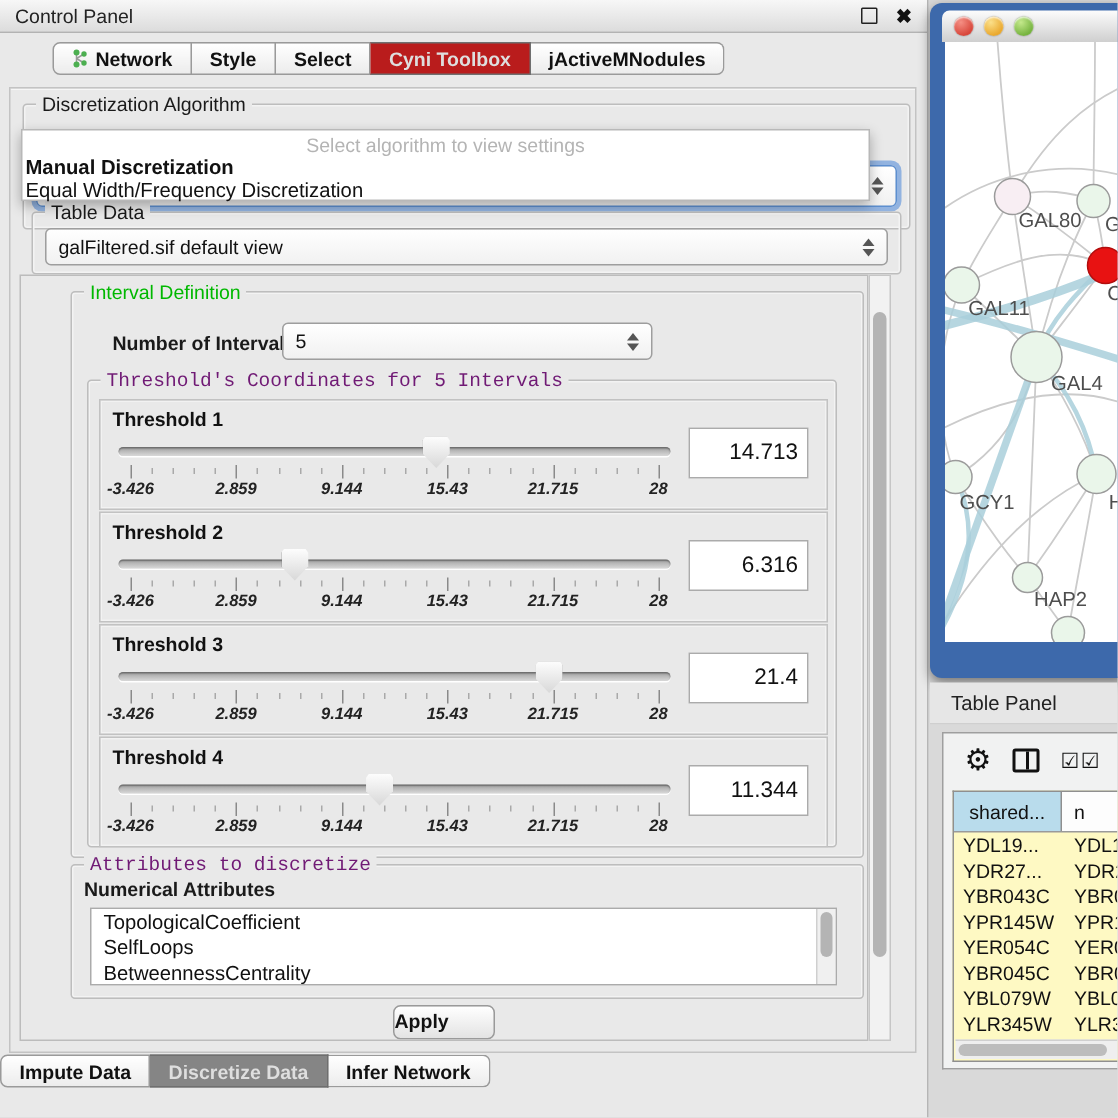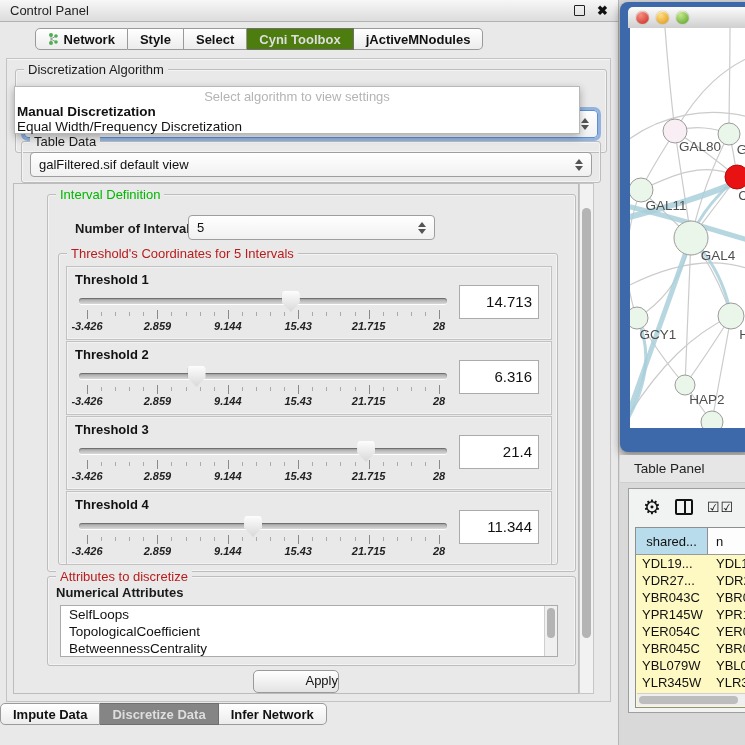--- a/index.html
+++ b/index.html
@@ -14,32 +14,32 @@
   .titlebar .spacer{flex:1;}
   .float-icon{width:9px;height:9px;border:1.5px solid #222;border-radius:1px;margin-right:12px;}
   .close-icon{font-size:13px;font-weight:bold;color:#111;line-height:1;}
 
   .tabbar{position:absolute;left:0;top:28px;width:618px;height:26px;display:flex;justify-content:center;}
   .tabbar-inner{display:flex;transform:translateX(-50px);}
   .tab{background:linear-gradient(#ffffff,#ececec);border:1px solid #9a9a9a;border-left:none;
     padding:2px 12px;display:flex;align-items:center;gap:5px;font-weight:bold;font-size:13px;color:#111;height:22px;box-sizing:border-box;}
   .tab:first-child{border-left:1px solid #9a9a9a;border-radius:5px 0 0 5px;}
   .tab:last-child{border-radius:0 5px 5px 0;}
-  .tab.selected{background:#4d7c0f;color:#dedede;border-color:#6f6f6f;}
+  .tab.selected{background:#b91c1c;color:#dedede;border-color:#6f6f6f;}
   .net-icon svg{display:block;}
 
   .content-frame{position:absolute;left:6px;top:58px;width:605px;height:644px;background:#e9e9e9;
     border:1px solid #c3c3c3;box-shadow:inset 0 1px 0 #f6f6f6;box-sizing:border-box;}
 
   
   .groupbox{position:absolute;border:1px solid #bdbdbd;border-radius:3px;box-shadow:inset 0 0 0 1px #f3f3f3;}
   .legend{position:absolute;top:-8px;left:8px;background:#e9e9e9;padding:0 4px;font-size:13px;}
   .legend.black{color:#1a1a1a;}
   .legend.green{color:#00b800;}
-  .legend.blue{color:#b91c1c;}
+  .legend.blue{color:#701a75;font-family:Liberation Mono, monospace;}
 
   
   .combo{position:absolute;background:linear-gradient(#ffffff,#f1f1f1);border:1px solid #9e9e9e;border-radius:4px;
     display:flex;align-items:center;box-sizing:border-box;padding:0 8px;font-size:13px;color:#111;}
   .combo .combo-value{flex:1;overflow:hidden;white-space:nowrap;}
   .stepper{display:flex;flex-direction:column;align-items:center;gap:2px;margin-left:6px;}
   .stepper i{width:0;height:0;border-left:4px solid transparent;border-right:4px solid transparent;display:block;}
   .stepper .up{border-bottom:5px solid #555;}
   .stepper .down{border-top:5px solid #555;}
   .focus-ring{box-shadow:0 0 0 3px rgba(100,150,220,.65);border-color:#5d8fd0;}
@@ -75,21 +75,21 @@
     box-sizing:border-box;font-size:15px;color:#111;text-align:right;padding:0 6px;font-family:"Liberation Sans",sans-serif;}
 
   
   .attr-list{position:absolute;background:#fff;border:1px solid #ababab;overflow:hidden;box-sizing:border-box;}
   .attr-item{font-size:13.5px;color:#111;height:17px;line-height:17px;padding-left:8px;white-space:nowrap;}
   .attr-scroll{position:absolute;right:0;top:0;width:13px;height:100%;background:#f0f0f0;border-left:1px solid #cfcfcf;box-sizing:border-box;}
   .attr-scroll .thumb{position:absolute;left:2px;top:2px;width:8px;height:30px;border-radius:4px;background:#b4b4b4;}
 
   .apply-btn{position:absolute;left:50%;transform:translateX(-50%);width:66px;height:21px;
     background:linear-gradient(#ffffff,#e3e3e3);border:1px solid #9a9a9a;border-radius:5px;
-    font-size:13px;font-weight:normal;color:#111;text-align:right;line-height:19px;padding-left:18px;}
+    font-size:13px;font-weight:bold;color:#111;text-align:left;line-height:19px;}
 
   .bottom-tabbar{position:absolute;left:0;top:703px;width:618px;display:flex;justify-content:flex-start;}
   .btab{background:linear-gradient(#ffffff,#ececec);border:1px solid #9a9a9a;border-left:none;
     padding:3px 12px;font-weight:bold;font-size:13px;color:#111;height:22px;box-sizing:border-box;}
   .btab:first-child{border-left:1px solid #9a9a9a;border-radius:5px 0 0 5px;}
   .btab:last-child{border-radius:0 5px 5px 0;}
   .btab.selected{background:#858585;color:#dedede;border-color:#6f6f6f;}
 
   
   .net-window{position:absolute;left:620px;top:2px;width:130px;height:450px;background:#3d69ab;border-radius:8px 0 0 8px;
@@ -384,22 +384,22 @@
                 </div>
               </div>
           </div>
         </div>
 
         <div class="groupbox" style="left:33px;top:392px;width:527px;height:88px;">
           <span class="legend blue">Attributes to discretize</span>
           <div style="position:absolute;left:8px;top:8px;font-weight:bold;font-size:13px;">Numerical Attributes</div>
           <div class="attr-list" style="left:12px;top:28px;width:498px;height:52px;">
             <div id="attr-items">
+                <div class="attr-item">TopologicalCoefficient</div>
                 <div class="attr-item">SelfLoops</div>
-                <div class="attr-item">TopologicalCoefficient</div>
                 <div class="attr-item">BetweennessCentrality</div>
               </div>
             <div class="attr-scroll">
                 <div class="thumb"></div>
               </div>
           </div>
         </div>
 
         <div class="apply-btn" style="top:486px;">Apply</div>
       </div>

